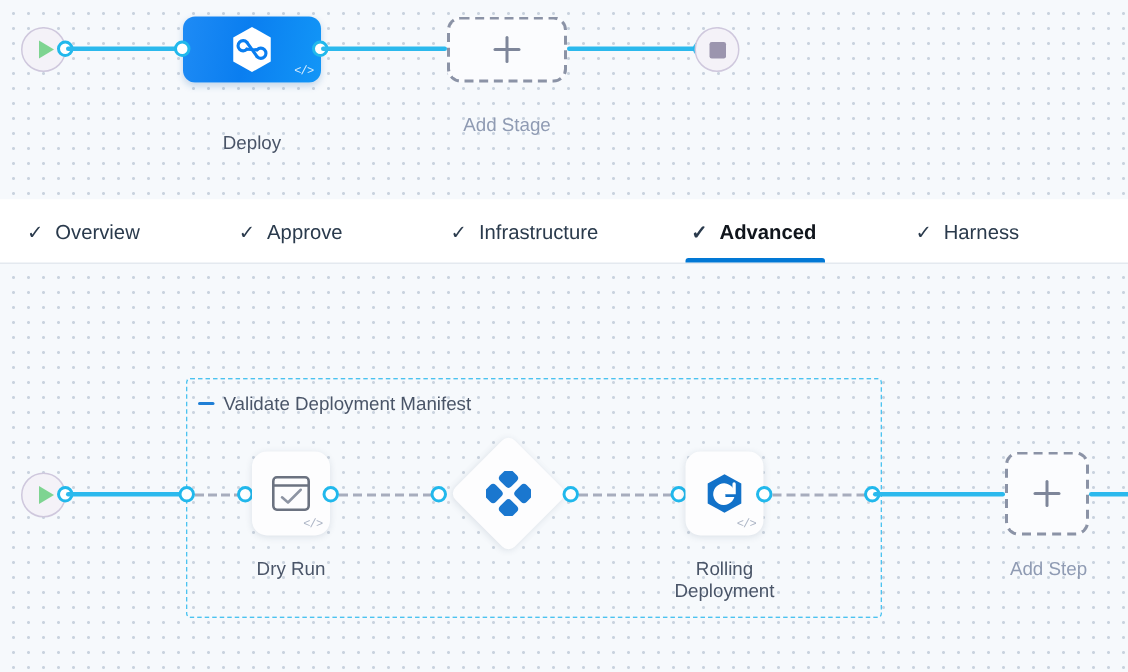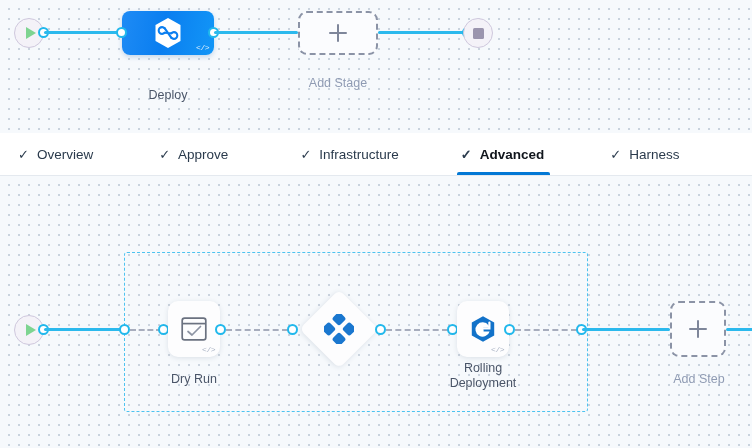--- a/index.html
+++ b/index.html
@@ -208,20 +208,24 @@
     </div>
     <div class="tab" style="margin-left:36px;">
       <span class="tick">✓</span>
       <span>Harness</span>
     </div>
   </div>
 
   <div class="canvas" id="steps-canvas">
 
     <div id="group-box" style="left:124px; top:76px; width:464px; height:160px;"></div>
+    <div id="group-header" style="left:132px; top:86px;">
+      <span class="collapse-dash"></span>
+      <span>Validate Deployment Manifest</span>
+    </div>
 
     <div class="node" style="left:14px; top:139px;">
       <div class="terminal">
         <div class="play-tri"></div>
       </div>
     </div>
     <div class="cdot" style="left:38px; top:148px;"></div>
     <div class="line" style="left:44px; top:152px; width:82px;"></div>
     <div class="cdot" style="left:119px; top:148px;"></div>
 
@@ -264,21 +268,21 @@
       <div class="step-box">
         <svg class="step-icon" width="28" height="28" viewBox="0 0 28 28">
           <path d="M14 1.2 L25.2 7.4 L25.2 20.6 L14 26.8 L2.8 20.6 L2.8 7.4 Z" fill="#1272c9"></path>
           <path d="M19.5 10.2 A7.2 7.2 0 1 0 20.6 16.4 L14.6 16.4 L14.6 12.6 L20.4 12.6" fill="#ffffff"></path>
           <path d="M20.4 7.6 L20.4 13.4 L15.0 13.4" fill="none" stroke="#ffffff" stroke-width="2.2" stroke-linecap="round"></path>
         </svg>
         <span class="codeglyph dark">&lt;/&gt;</span>
       </div>
     </div>
     <div class="cdot" style="left:504px; top:148px;"></div>
-    <div class="label" style="left:433px; top:185px; width:100px;">Rolling
+    <div class="label" style="left:433px; top:196px; width:100px;">Rolling
 Deployment</div>
 
     <div class="dline" style="left:515px; top:153px; width:62px;"></div>
     <div class="cdot" style="left:576px; top:148px;"></div>
 
     <div class="line" style="left:582px; top:152px; width:88px;"></div>
 
     <div class="node" style="left:670px; top:125px;">
       <div class="add-box" id="add-step-box">
         <div class="plus"></div>

